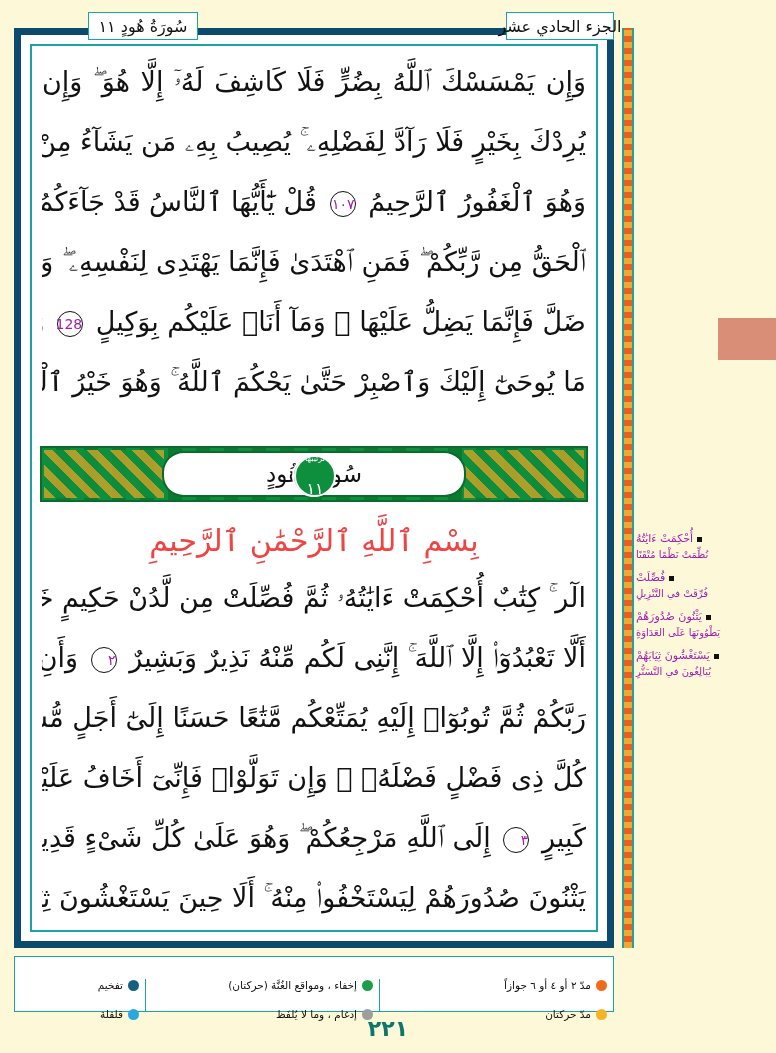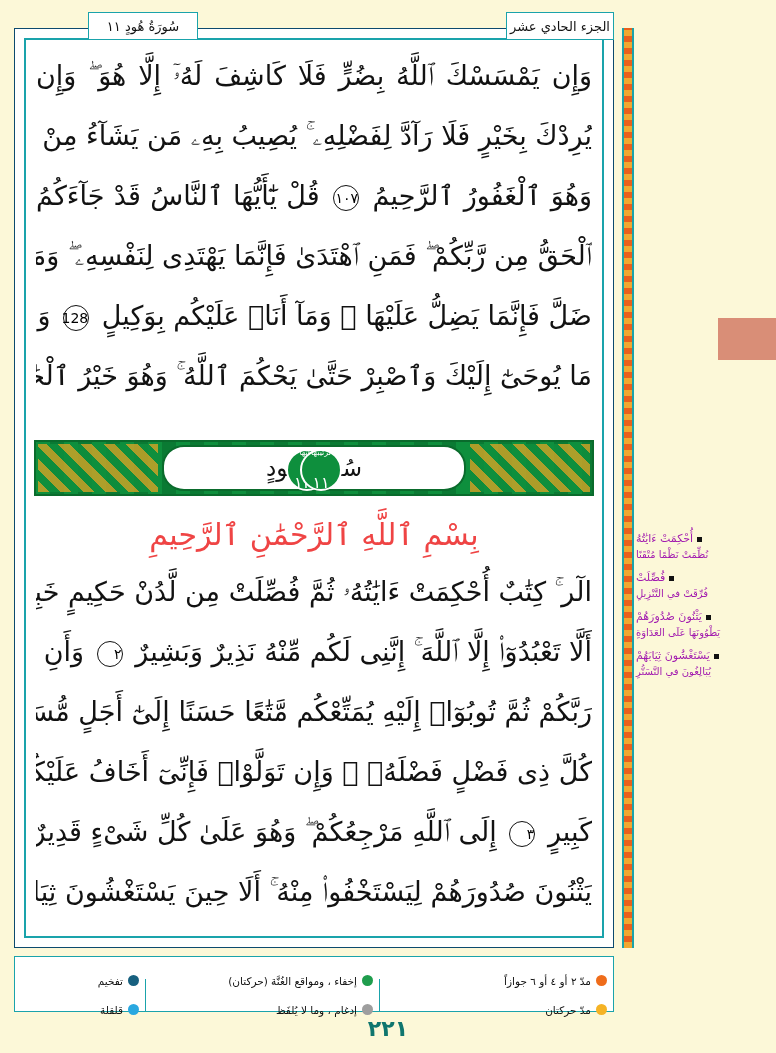--- a/index.html
+++ b/index.html
@@ -13,21 +13,21 @@
 
   
   .edge-tab{
     position:absolute;right:0;top:318px;width:58px;height:42px;
     background:#d98e77;
   }
 
   
   .frame{
     position:absolute;left:14px;top:28px;width:600px;height:920px;
-    border:1px solid #0c4a6e;
+    border:7px solid #0c4a6e;
     background:#ffffff;
     box-sizing:border-box;
   }
   .frame-inner{
     position:absolute;inset:0;
     border:9px solid transparent;
     background:
       repeating-linear-gradient(90deg,#f0a830 0 6px,#e8601c 6px 12px) top/100% 9px no-repeat,
       repeating-linear-gradient(90deg,#f0a830 0 6px,#e8601c 6px 12px) bottom/100% 9px no-repeat,
       repeating-linear-gradient(0deg,#f0a830 0 6px,#e8601c 6px 12px) left/9px 100% no-repeat,
@@ -44,37 +44,37 @@
     background:#fff;overflow:hidden;
     direction:rtl;
   }
 
   
   .hdr-box{
     position:absolute;top:12px;height:26px;
     background:#fff;border:1px solid #1aa3ab;
     display:flex;align-items:center;justify-content:center;
     font-family:"DejaVu Sans","Liberation Sans",sans-serif;
-    font-size:13px;color:#111;direction:rtl;z-index:6;
+    font-size:16px;color:#111;direction:rtl;z-index:6;
     padding:0 5px;white-space:nowrap;
   }
   .hdr-surah{left:88px;width:98px;}
   .hdr-juz{left:506px;width:96px;}
 
   
   .lines{position:absolute;left:10px;right:10px;top:14px;}
   .aline{
     height:60px;line-height:60px;
     text-align:justify;text-align-last:justify;
     font-size:27px;color:#121212;
     white-space:nowrap;overflow:hidden;
     font-family:"DejaVu Sans","Liberation Sans",sans-serif;
   }
   .ayah-num{
-    display:inline-block;font-size:14px;color:#000000;
+    display:inline-block;font-size:14px;color:#a21caf;
     border:1.5px solid #111;border-radius:50%;
     width:26px;height:26px;line-height:24px;text-align:center;
     vertical-align:middle;margin:4px 4px;box-sizing:border-box;
   }
 
   
   .banner{
     position:absolute;left:8px;right:8px;top:400px;height:56px;
     background:
       repeating-linear-gradient(90deg,#0e8f3d 0 14px,#0a7a33 14px 28px);
@@ -130,21 +130,21 @@
   }
   .note-body{font-size:10px;line-height:1.5;margin-top:2px;}
 
   
   .legend{
     position:absolute;left:14px;top:956px;width:600px;height:56px;
     border:1.5px solid #1aa3ab;background:#fff;box-sizing:border-box;
     display:flex;direction:rtl;
   }
   .lg-col{
-    flex:1;display:flex;flex-direction:column;justify-content:center;
+    flex:1;display:flex;flex-direction:column;
     padding:0 6px;gap:17px;border-left:1.5px solid #1aa3ab;margin-top:22px;
   }
   .lg-col:last-child{border-left:none;}
   .lg-col.narrow{flex:0 0 118px;}
   .lg-row{display:flex;align-items:center;gap:5px;direction:rtl;}
   .dot{width:11px;height:11px;border-radius:50%;flex:0 0 11px;}
   .lg-txt{font-size:10.5px;color:#111;white-space:nowrap;}
 
   
   .pageno{

